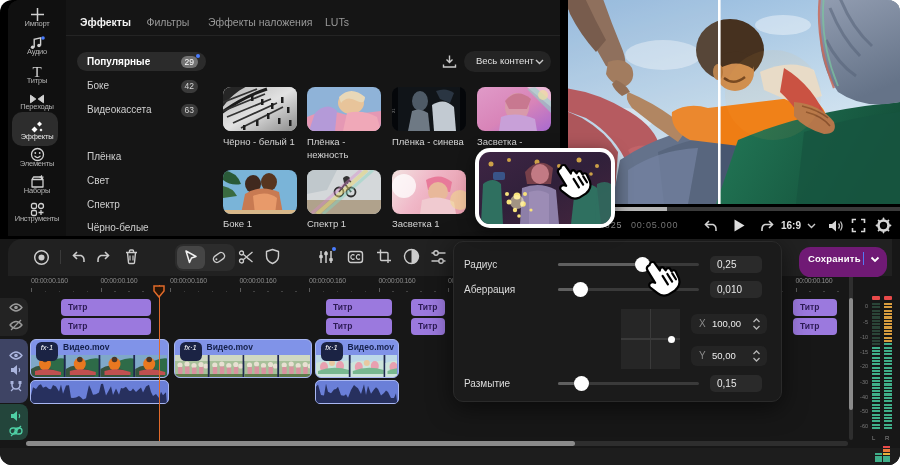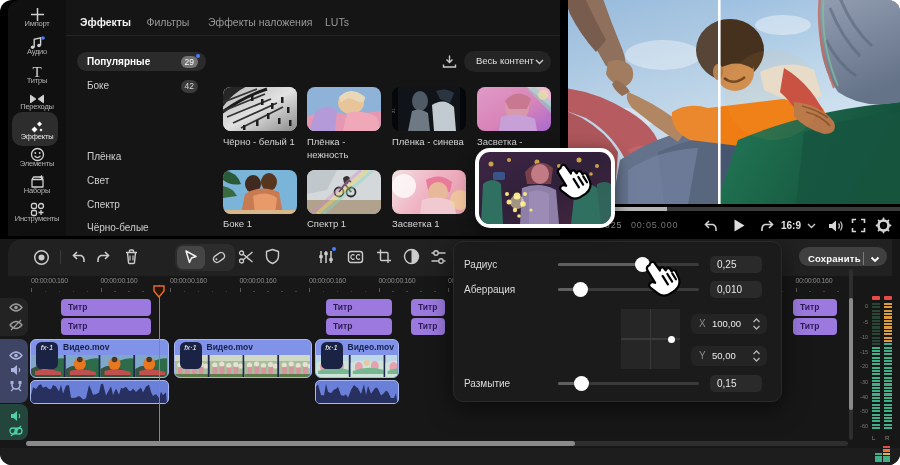--- a/index.html
+++ b/index.html
@@ -41,38 +41,38 @@
     border-bottom-left-radius:18px; }
   #tbar { left:8px; top:0; width:884px; height:37px; background:#212121; border-top-left-radius:14px; }
 
   .rlabel { position:absolute; top:-1px; font-size:7px; color:#8a8a8a; letter-spacing:-0.35px; }
 
   
   .titr { position:absolute; height:17.5px; background:#9b79de; border-radius:4px; }
   .titr span { position:absolute; left:7px; top:3.5px; font-size:8.5px; font-weight:bold; color:#2d1b55; }
 
   .vclip { position:absolute; border:1.5px solid #a9b7f2; border-radius:6px; background:#8093e8; overflow:hidden; }
-  .fxb { position:absolute; left:5px; top:2px; width:22px; height:27px; background:#1b2344;
+  .fxb { position:absolute; left:5px; top:2px; width:22px; height:19px; background:#1b2344;
     border-radius:5.5px; color:#fff; font-size:7.5px; text-align:center; line-height:11px; font-style:italic; }
   .vname { position:absolute; left:32px; top:2.8px; font-size:8.5px; font-weight:bold; color:#14204a; }
 
   .wave { position:absolute; border:1.5px solid #a9b7f2; border-radius:5px; background:#6a7fd8; overflow:hidden; }
 
   
   #spanel { left:453px; top:241px; width:329px; height:161px; background:#1b1b1b;
     border:1px solid #2a2a2a; border-radius:10px; box-shadow:0 6px 24px rgba(0,0,0,0.55); }
   .slabel { position:absolute; font-size:10px; color:#dcdcdc; }
   .strack { position:absolute; height:3px; background:#3a3a3a; border-radius:1.5px; }
   .sfill { position:absolute; height:3px; background:#606060; border-radius:1.5px; }
   .sthumb { position:absolute; width:15px; height:15px; background:#fff; border-radius:50%; }
   .vbox { position:absolute; width:52px; height:17px; background:#2a2a2a; border-radius:5px;
     color:#e8e8e8; font-size:10px; line-height:17px; padding-left:7px; }
 
   
-  #save { left:799px; top:247px; width:88px; height:19px; background:#404040; border-radius:11.5px;text-decoration:underline; }
+  #save { left:799px; top:247px; width:88px; height:30px; background:#701a75; border-radius:11.5px;text-decoration:underline; }
   #save .txt { position:absolute; left:9px; top:5.5px; font-size:9.5px; font-weight:bold; color:#fff; letter-spacing:0.2px; }
   #save .dv { position:absolute; left:64px; top:5px; width:1px; height:13px; background:#5478f5; }
 </style>
 </head>
 <body>
 <div id="stage">
   <div class="abs" id="toppanel">
     <div class="abs" id="sidebar">
       <div class="navpill" style="top:112px;"></div>
       <div class="navitem" style="top:7px;">
@@ -144,20 +144,24 @@
     <div class="abs" id="tabsep"></div>
 
     <div class="cat active" style="top:52px;">
         <span class="nm">Популярные</span>
         <span class="bdg">29</span>
       <span style="position:absolute;right:6px;top:2px;width:4px;height:4px;border-radius:50%;background:#4a7dff;"></span>
       </div>
     <div class="cat" style="top:76.5px;">
         <span class="nm">Боке</span>
         <span class="bdg">42</span>
+      </div>
+    <div class="cat" style="top:100.5px;">
+        <span class="nm">Видеокассета</span>
+        <span class="bdg">63</span>
       </div>
     <div class="cat" style="top:147.5px;">
         <span class="nm">Плёнка</span>
       </div>
     <div class="cat" style="top:195px;">
         <span class="nm">Спектр</span>
       </div>
     <div class="cat" style="top:171px;">
         <span class="nm">Свет</span>
       </div>

